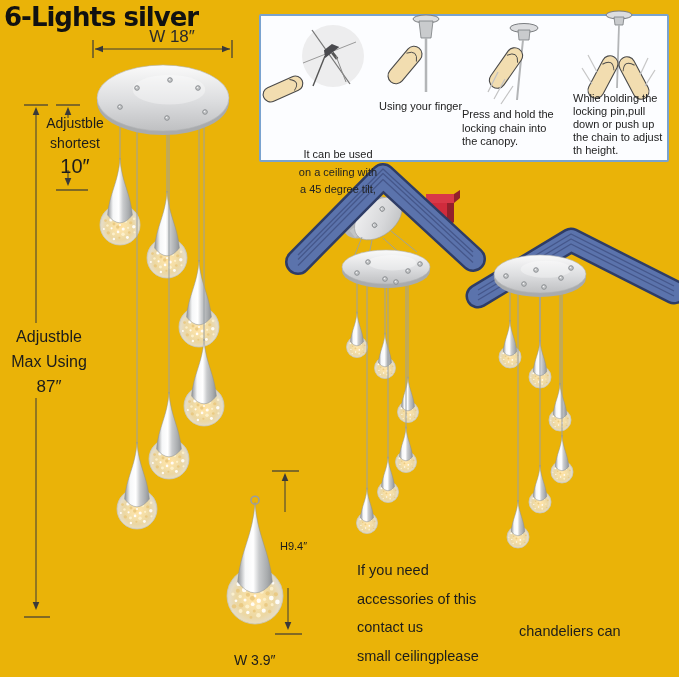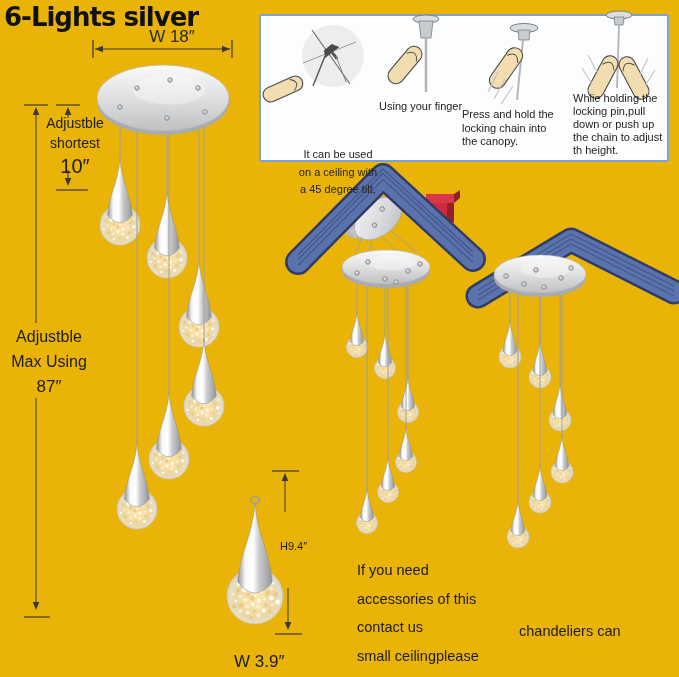--- a/index.html
+++ b/index.html
@@ -7,21 +7,21 @@
   #gfx{position:absolute;left:0;top:0;pointer-events:none;}
   .panel{position:absolute;left:259px;top:14px;width:410px;height:148px;background:#fcfdff;border:2px solid #7aa3cf;border-radius:2px;box-sizing:border-box;}
   .t{position:absolute;color:#1c1c1c;font-family:"Liberation Sans",sans-serif;}
   .title{left:4px;top:2px;font-size:26px;font-weight:bold;letter-spacing:-1px;color:#111;font-family:"DejaVu Sans",sans-serif;}
   .w16{left:120px;top:27px;width:104px;text-align:center;font-size:17px;color:#2a2a2a;}
   .shortest{left:36px;top:113px;width:78px;text-align:center;font-size:14px;line-height:20px;}
   .shortest .val{font-size:20px;line-height:26px;}
   .maxh{left:0px;top:324px;width:98px;text-align:center;font-size:16px;line-height:25px;}
   .maxh .val{font-size:17px;}
   .h94{left:280px;top:540px;font-size:11px;}
-  .w39{left:234px;top:652px;font-size:17px;}
+  .w39{left:234px;top:652px;font-size:14px;}
   .noteL{left:333px;top:556px;width:156px;font-size:14.5px;line-height:28.5px;margin-left:24px;}
   .noteR{left:519px;top:559px;width:146px;font-size:14.5px;line-height:29px;white-space:pre-wrap;}
   .instr{font-size:11px;color:#222;}
   .instr1{left:286px;top:102px;width:104px;text-align:center;line-height:17.5px;margin-top:44px;}
   .instr2{left:379px;top:100px;width:98px;}
   .instr3{left:462px;top:108px;width:120px;text-align:left;line-height:13.5px;}
   .instr4{left:573px;top:92px;width:98px;line-height:13px;}
 </style>
 </head>
 <body>

